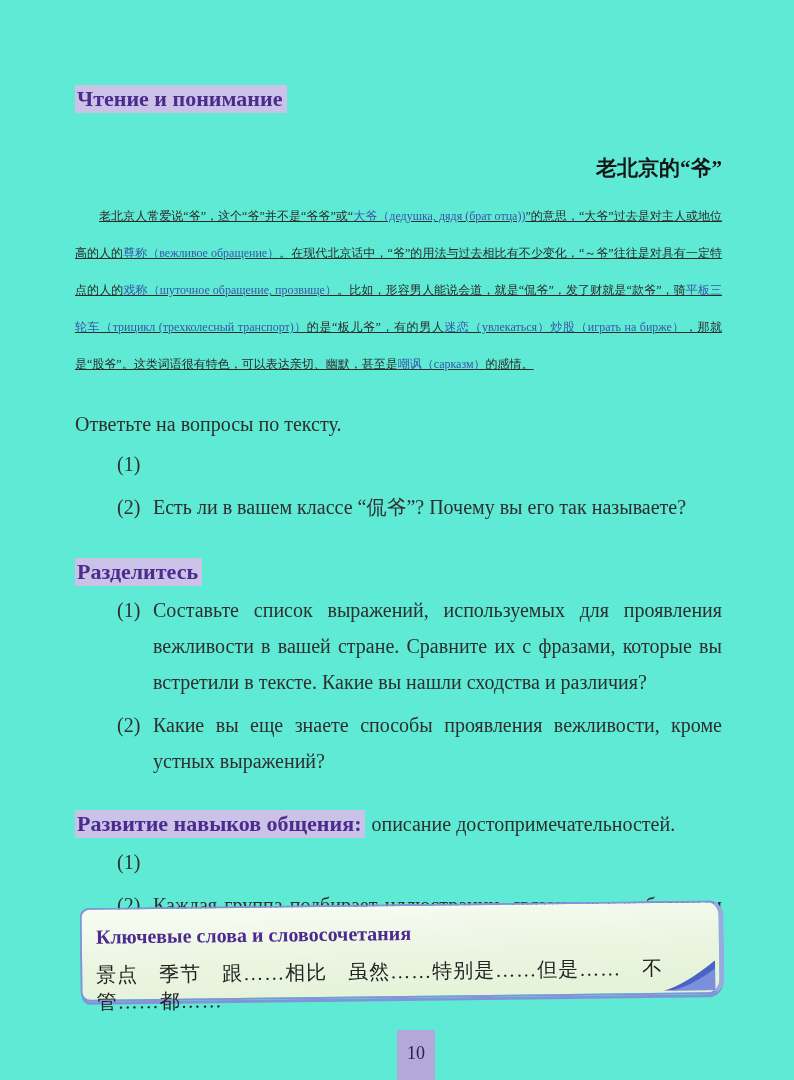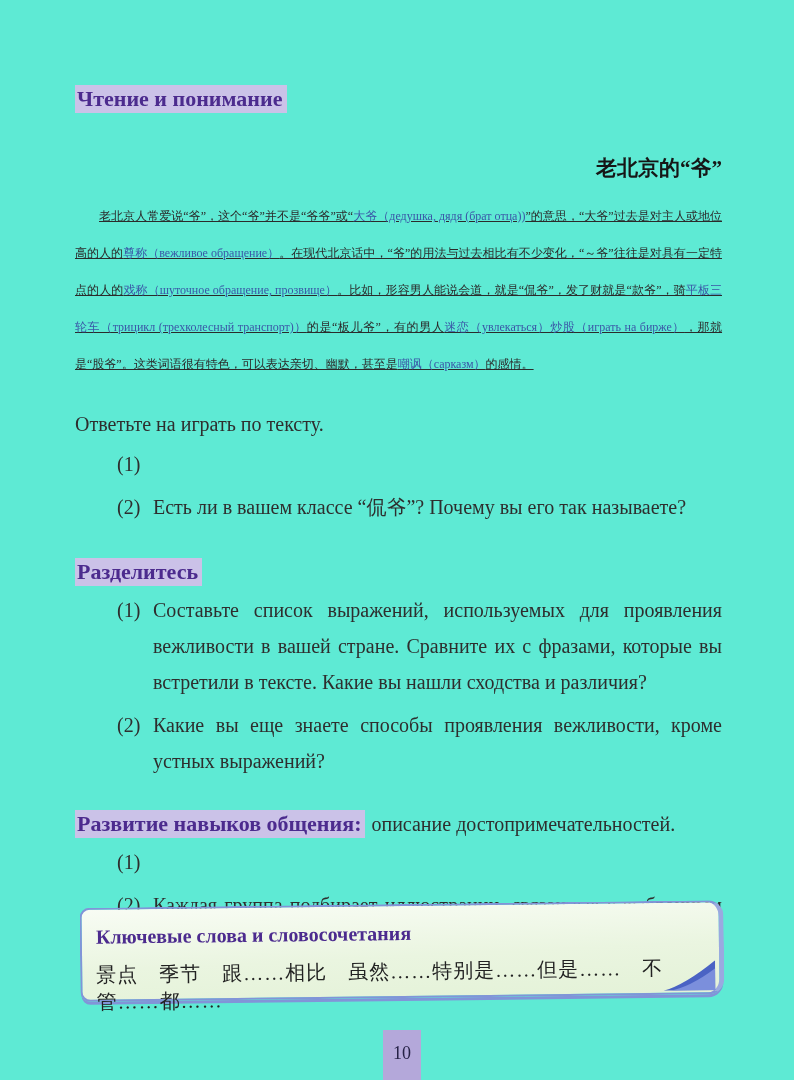--- a/index.html
+++ b/index.html
@@ -107,21 +107,21 @@
   .fold {
     position: absolute;
     right: 4px;
     bottom: 2px;
     width: 52px;
     height: 30px;
   }
 
   .pagenum {
     position: absolute;
-    left: 383px;
+    left: 397px;
     top: 1030px;
     width: 38px;
     height: 50px;
     background: #b4a8da;
     color: #262247;
     font-size: 18px;
     text-align: center;
     padding-top: 13px;
   }
 </style>
@@ -130,21 +130,21 @@
 
 <div class="page">
   <div class="content">
 
     <h1 class="section-head"><span class="hl">Чтение и понимание</span></h1>
 
     <div class="text-title">老北京的“爷”</div>
 
     <p class="para"><span>老北京人常爱说“爷”，这个“爷”并不是“爷爷”或“</span><span class="blue">大爷（дедушка, дядя (брат отца))</span><span>”的意思，“大爷”过去是对主人或地位高的人的</span><span class="blue">尊称（вежливое обращение）</span><span>。在现代北京话中，“爷”的用法与过去相比有不少变化，“～爷”往往是对具有一定特点的人的</span><span class="blue">戏称（шуточное обращение, прозвище）</span><span>。比如，形容男人能说会道，就是“侃爷”，发了财就是“款爷”，骑</span><span class="blue">平板三轮车（трицикл (трехколесный транспорт)）</span><span>的是“板儿爷”，有的男人</span><span class="blue">迷恋（увлекаться）炒股（играть на бирже）</span><span>，那就是“股爷”。这类词语很有特色，可以表达亲切、幽默，甚至是</span><span class="blue">嘲讽（сарказм）</span><span>的感情。</span></p>
 
-    <div class="intro">Ответьте на играть по тексту.</div>
+    <div class="intro">Ответьте на вопросы по тексту.</div>
 
     <div class="list">
       <div class="list-item">
         <span class="item-num">(1)</span>
       </div>
       <div class="list-item">
         <span class="item-num">(2)</span>
         <span class="item-text">Есть ли в вашем классе “侃爷”? Почему вы его так называете?</span>
       </div>
     </div>

